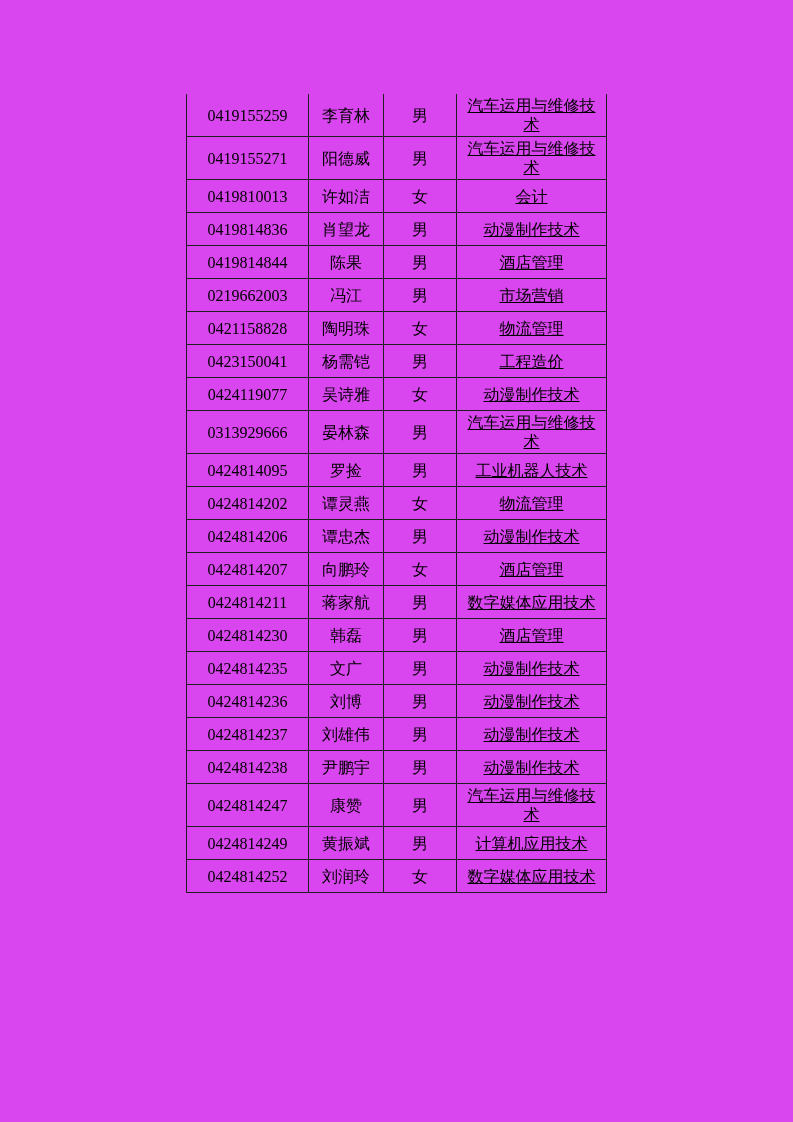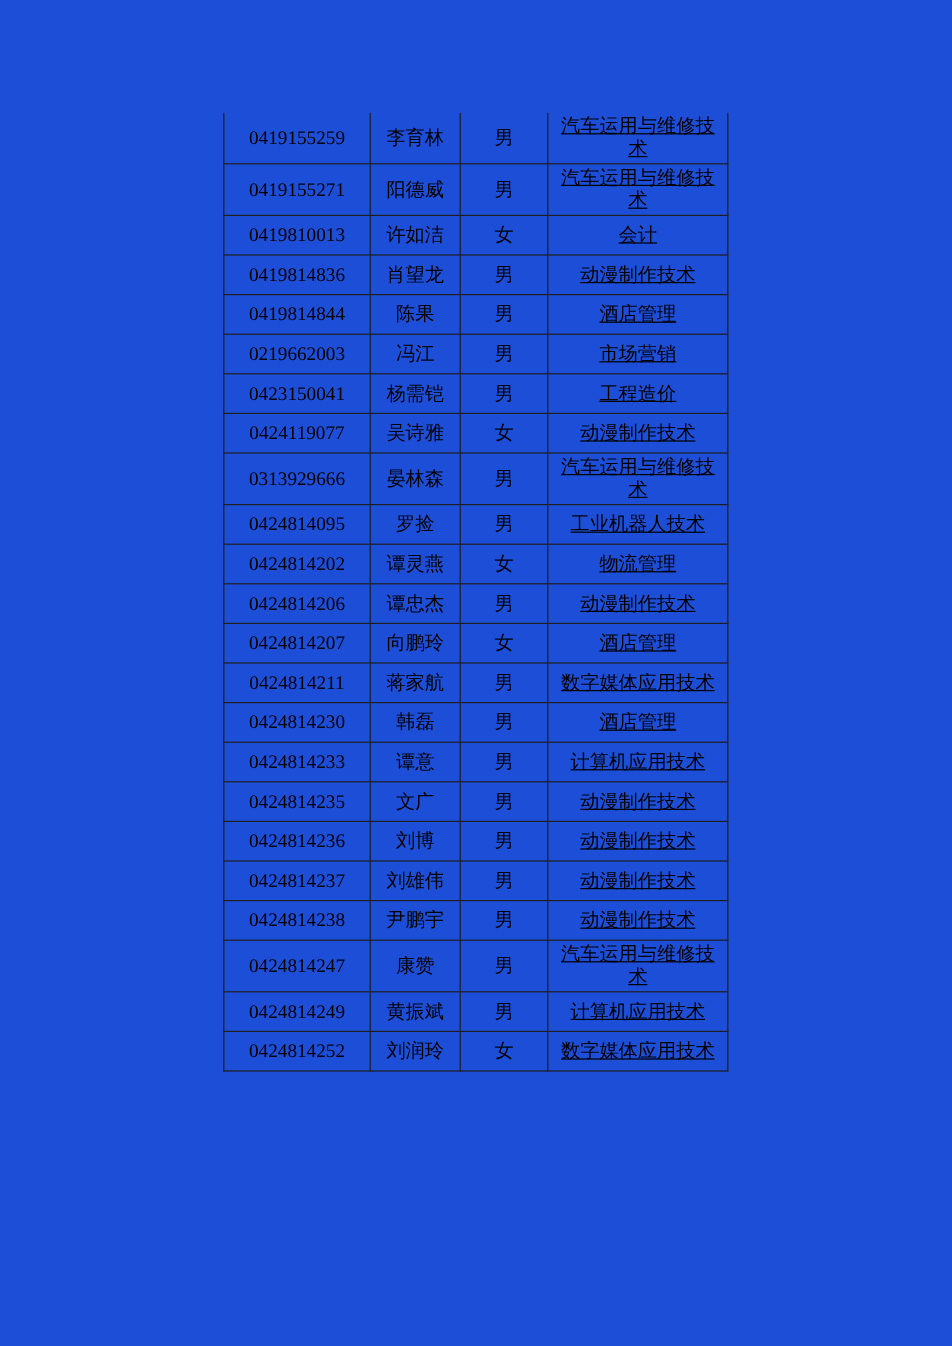--- a/index.html
+++ b/index.html
@@ -4,21 +4,21 @@
 <style>
   html, body {
     margin: 0;
     padding: 0;
     background: #ffffff;
   }
   .page {
     position: relative;
     width: 793px;
     height: 1122px;
-    background: #1d4ed8;
+    background: #d946ef;
     overflow: hidden;
     font-family: "Liberation Serif", "DejaVu Serif", serif;
     color: #000000;
   }
   table.student-table {
     position: absolute;
     left: 186px;
     top: 94px;
     border-collapse: collapse;
     table-layout: fixed;
@@ -82,20 +82,26 @@
     <td class="col-gender">男</td>
     <td class="col-major">酒店管理</td>
   </tr>
         <tr>
     <td class="col-id">0219662003</td>
     <td class="col-name">冯江</td>
     <td class="col-gender">男</td>
     <td class="col-major">市场营销</td>
   </tr>
         <tr>
+    <td class="col-id">0421158828</td>
+    <td class="col-name">陶明珠</td>
+    <td class="col-gender">女</td>
+    <td class="col-major">物流管理</td>
+  </tr>
+        <tr>
     <td class="col-id">0423150041</td>
     <td class="col-name">杨需铠</td>
     <td class="col-gender">男</td>
     <td class="col-major">工程造价</td>
   </tr>
         <tr>
     <td class="col-id">0424119077</td>
     <td class="col-name">吴诗雅</td>
     <td class="col-gender">女</td>
     <td class="col-major">动漫制作技术</td>
@@ -136,26 +142,20 @@
     <td class="col-gender">男</td>
     <td class="col-major">数字媒体应用技术</td>
   </tr>
         <tr>
     <td class="col-id">0424814230</td>
     <td class="col-name">韩磊</td>
     <td class="col-gender">男</td>
     <td class="col-major">酒店管理</td>
   </tr>
         <tr>
-    <td class="col-id">0424814233</td>
-    <td class="col-name">谭意</td>
-    <td class="col-gender">男</td>
-    <td class="col-major">计算机应用技术</td>
-  </tr>
-        <tr>
     <td class="col-id">0424814235</td>
     <td class="col-name">文广</td>
     <td class="col-gender">男</td>
     <td class="col-major">动漫制作技术</td>
   </tr>
         <tr>
     <td class="col-id">0424814236</td>
     <td class="col-name">刘博</td>
     <td class="col-gender">男</td>
     <td class="col-major">动漫制作技术</td>

